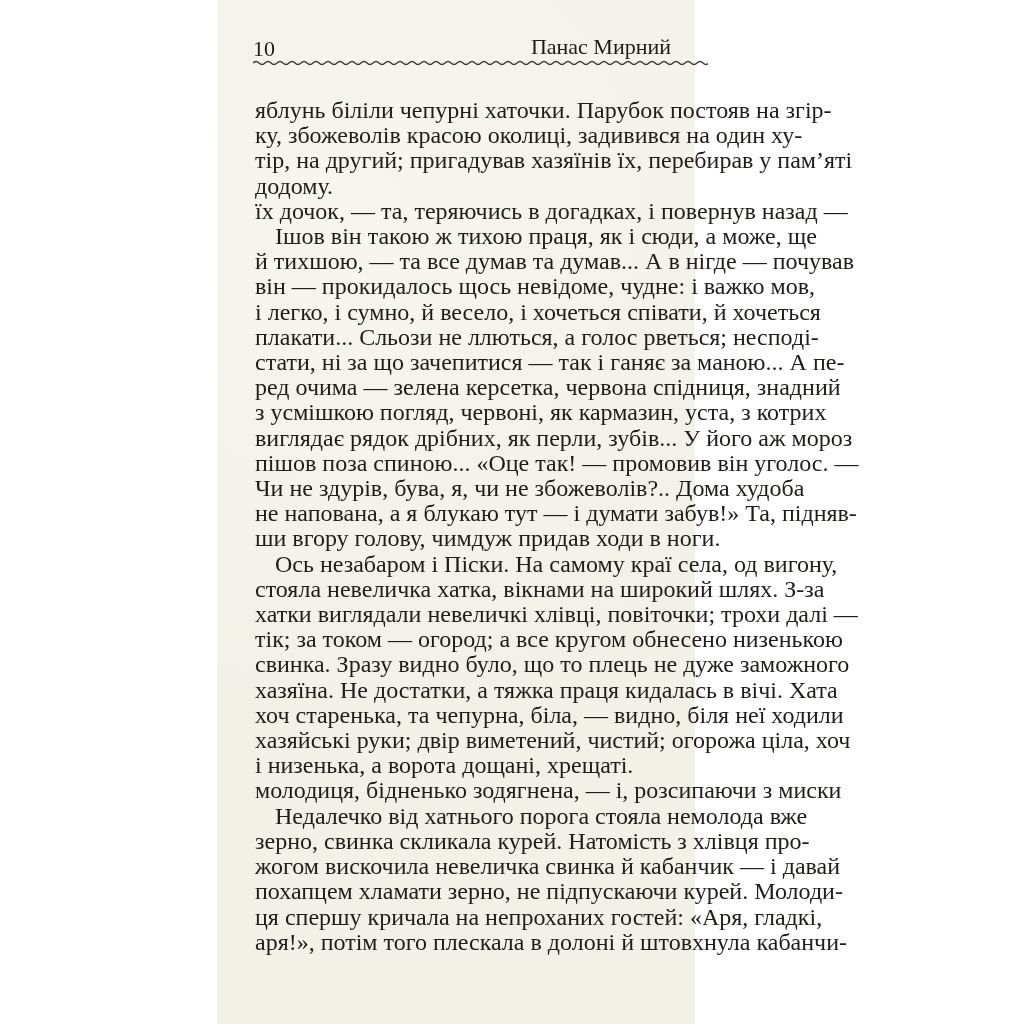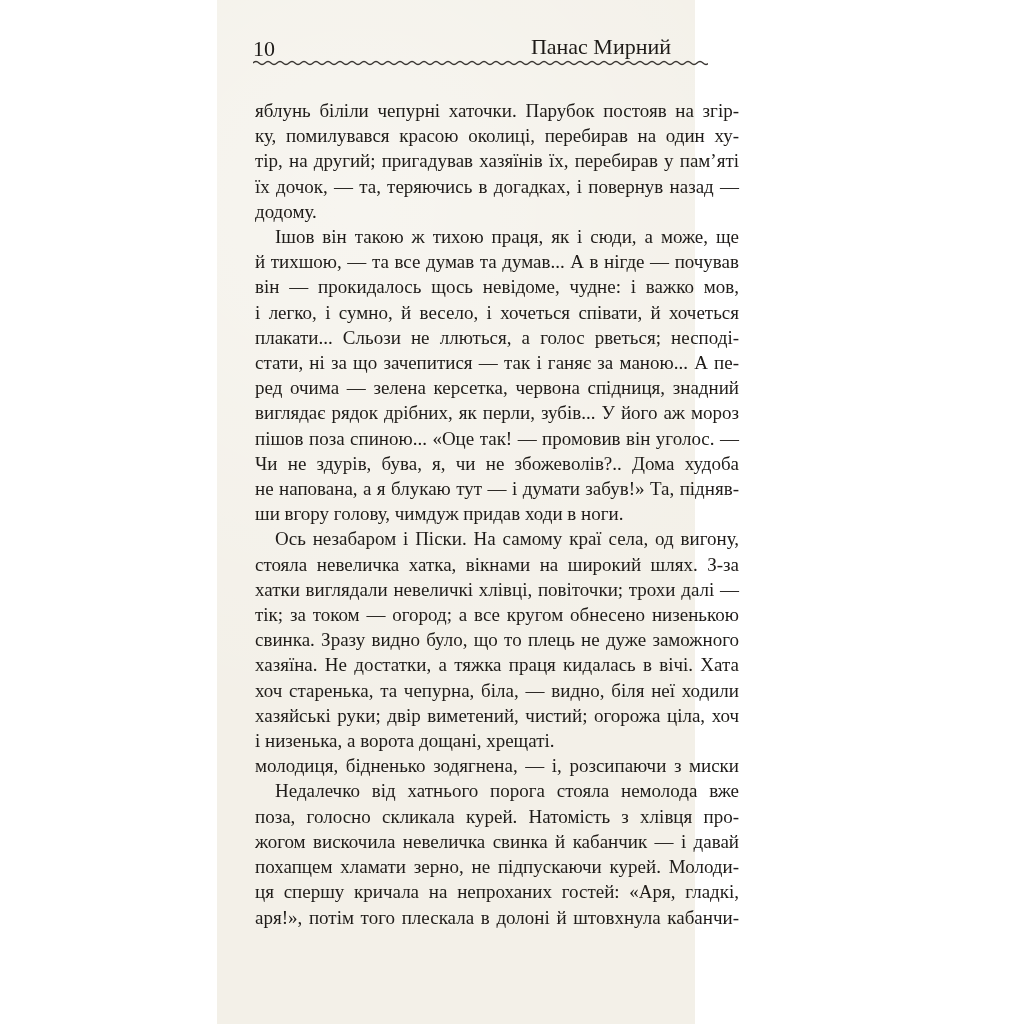--- a/index.html
+++ b/index.html
@@ -15,21 +15,21 @@
       font-size: 22px; color: #1e1b18;
     }
     .page-number { position: absolute; left: 0; top: 6px; }
     .running-head { position: absolute; right: 0; top: 4px; }
     .wave {
       position: absolute; left: 36px; top: 57px; width: 455px; height: 12px;
     }
     .body-text {
       position: absolute; left: 38px; top: 98px; width: 484px;
       font-family: "Liberation Serif", "DejaVu Serif", serif;
-      font-size: 19px; line-height: 25.2px; color: #1f1c19;
+      font-size: 24px; line-height: 25.2px; color: #1f1c19;
       text-align: justify;
     }
     .line { display: block; white-space: nowrap; text-align-last: justify; }
     .line.last { text-align-last: left; }
     .line.indent { padding-left: 20px; }
   </style>
 </head>
 <body>
 
 <div class="page">
@@ -37,53 +37,54 @@
     <span class="page-number">10</span>
     <span class="running-head">Панас Мирний</span>
   </div>
   <svg class="wave" viewBox="0 0 455 12" preserveAspectRatio="none">
     <path id="wavepath" fill="none" stroke="#3a3632" stroke-width="1.3" d="M0 6 Q 3 3 6 6 T 12 6 Q 15 3 18 6 T 24 6 Q 27 3 30 6 T 36 6 Q 39 3 42 6 T 48 6 Q 51 3 54 6 T 60 6 Q 63 3 66 6 T 72 6 Q 75 3 78 6 T 84 6 Q 87 3 90 6 T 96 6 Q 99 3 102 6 T 108 6 Q 111 3 114 6 T 120 6 Q 123 3 126 6 T 132 6 Q 135 3 138 6 T 144 6 Q 147 3 150 6 T 156 6 Q 159 3 162 6 T 168 6 Q 171 3 174 6 T 180 6 Q 183 3 186 6 T 192 6 Q 195 3 198 6 T 204 6 Q 207 3 210 6 T 216 6 Q 219 3 222 6 T 228 6 Q 231 3 234 6 T 240 6 Q 243 3 246 6 T 252 6 Q 255 3 258 6 T 264 6 Q 267 3 270 6 T 276 6 Q 279 3 282 6 T 288 6 Q 291 3 294 6 T 300 6 Q 303 3 306 6 T 312 6 Q 315 3 318 6 T 324 6 Q 327 3 330 6 T 336 6 Q 339 3 342 6 T 348 6 Q 351 3 354 6 T 360 6 Q 363 3 366 6 T 372 6 Q 375 3 378 6 T 384 6 Q 387 3 390 6 T 396 6 Q 399 3 402 6 T 408 6 Q 411 3 414 6 T 420 6 Q 423 3 426 6 T 432 6 Q 435 3 438 6 T 444 6 Q 447 3 450 6 T 456 6"></path>
   </svg>
 
   <div class="body-text" id="body-text">
       <div>
         <span class="line">яблунь біліли чепурні хаточки. Парубок постояв на згір-</span>
-        <span class="line">ку, помилувався красою околиці, перебирав на один ху-</span>
+        <span class="line">ку, збожеволів красою околиці, задивився на один ху-</span>
         <span class="line">тір, на другий; пригадував хазяїнів їх, перебирав у пам’яті</span>
+        <span class="line last">додому.</span>
         <span class="line">їх дочок, — та, теряючись в догадках, і повернув назад —</span>
-        <span class="line last">додому.</span>
       </div>
       <div>
         <span class="line indent">Ішов він такою ж тихою праця, як і сюди, а може, ще</span>
         <span class="line">й тихшою, — та все думав та думав... А в нігде — почував</span>
         <span class="line">він — прокидалось щось невідоме, чудне: і важко мов,</span>
         <span class="line">і легко, і сумно, й весело, і хочеться співати, й хочеться</span>
         <span class="line">плакати... Сльози не ллються, а голос рветься; несподі-</span>
         <span class="line">стати, ні за що зачепитися — так і ганяє за маною... А пе-</span>
         <span class="line">ред очима — зелена керсетка, червона спідниця, знадний</span>
+        <span class="line">з усмішкою погляд, червоні, як кармазин, уста, з котрих</span>
         <span class="line">виглядає рядок дрібних, як перли, зубів... У його аж мороз</span>
         <span class="line">пішов поза спиною... «Оце так! — промовив він уголос. —</span>
         <span class="line">Чи не здурів, бува, я, чи не збожеволів?.. Дома худоба</span>
         <span class="line">не напована, а я блукаю тут — і думати забув!» Та, підняв-</span>
         <span class="line last">ши вгору голову, чимдуж придав ходи в ноги.</span>
       </div>
       <div>
         <span class="line indent">Ось незабаром і Піски. На самому краї села, од вигону,</span>
         <span class="line">стояла невеличка хатка, вікнами на широкий шлях. З-за</span>
         <span class="line">хатки виглядали невеличкі хлівці, повіточки; трохи далі —</span>
         <span class="line">тік; за током — огород; а все кругом обнесено низенькою</span>
         <span class="line">свинка. Зразу видно було, що то плець не дуже заможного</span>
         <span class="line">хазяїна. Не достатки, а тяжка праця кидалась в вічі. Хата</span>
         <span class="line">хоч старенька, та чепурна, біла, — видно, біля неї ходили</span>
         <span class="line">хазяйські руки; двір виметений, чистий; огорожа ціла, хоч</span>
         <span class="line last">і низенька, а ворота дощані, хрещаті.</span>
       </div>
       <div>
         <span class="line">молодиця, бідненько зодягнена, — і, розсипаючи з миски</span>
         <span class="line indent">Недалечко від хатнього порога стояла немолода вже</span>
-        <span class="line">поза, голосно скликала курей. Натомість з хлівця про-</span>
+        <span class="line">зерно, свинка скликала курей. Натомість з хлівця про-</span>
         <span class="line">жогом вискочила невеличка свинка й кабанчик — і давай</span>
         <span class="line">похапцем хламати зерно, не підпускаючи курей. Молоди-</span>
         <span class="line">ця спершу кричала на непроханих гостей: «Аря, гладкі,</span>
         <span class="line">аря!», потім того плескала в долоні й штовхнула кабанчи-</span>
       </div>
     </div>
 </div>
 
 </body></html>

